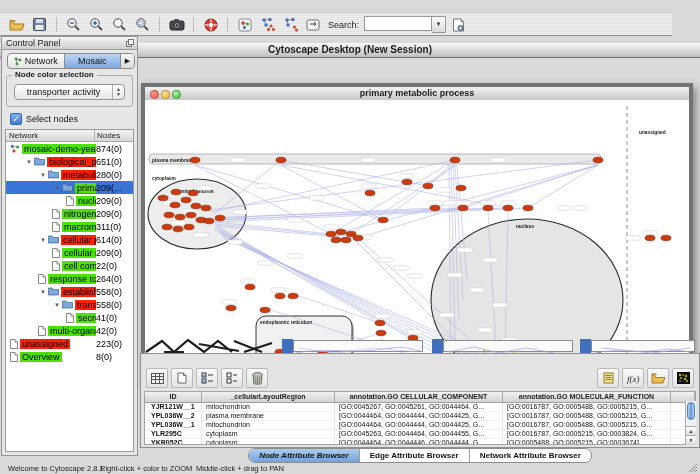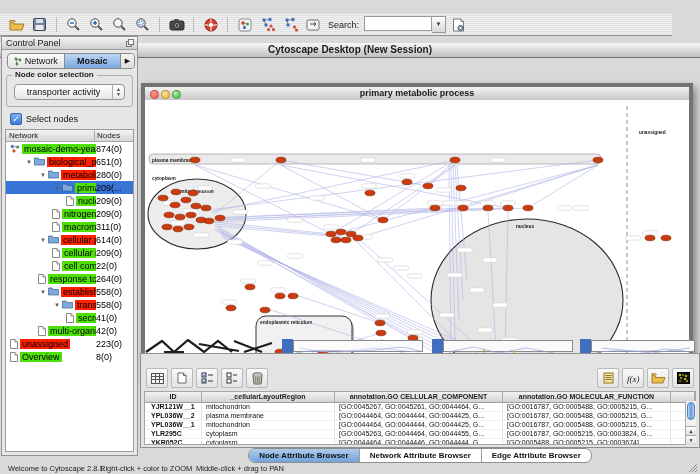--- a/index.html
+++ b/index.html
@@ -30,21 +30,21 @@
   .panel-header{position:absolute;left:0;top:0;right:0;height:12px;
     background:linear-gradient(#F5F5F5,#CDCDCD);border-bottom:1px solid #9E9E9E;
     font-size:9px;color:#222;line-height:12px;padding-left:4px;}
   .float-ico{position:absolute;right:3px;top:2px;width:8px;height:8px;}
   
   .cpanel{position:absolute;left:1px;top:36px;width:137px;height:420px;
     background:#E6E6E6;border:1px solid #949494;box-sizing:border-box;}
   .cp-tabs{position:absolute;left:5px;top:16px;width:126px;height:14px;display:flex;
     border:1px solid #8A8A8A;border-radius:4px;background:linear-gradient(#FBFBFB,#E3E3E3);overflow:hidden;}
   .cp-tab{flex:1;display:flex;align-items:center;justify-content:center;font-size:9px;gap:3px;color:#111;}
-  .cp-tab.active{background:linear-gradient(#BDD5F3,#7AA9E2);font-weight:bold;border-left:1px solid #8A8A8A;}
+  .cp-tab.active{background:linear-gradient(#BDD5F3,#7AA9E2);font-weight:normal;border-left:1px solid #8A8A8A;}
   .cp-tab-arrow{width:13px;border-left:1px solid #8A8A8A;display:flex;align-items:center;justify-content:center;
     font-size:7px;color:#111;background:linear-gradient(#F4F4F4,#DCDCDC);}
   .groupbox{position:absolute;left:4px;top:38px;width:127px;height:32px;border:1px solid #ADADAD;
     border-radius:3px;box-sizing:border-box;}
   .groupbox .legend{position:absolute;top:-6px;left:5px;background:#E6E6E6;padding:0 3px;
     font-size:8px;font-weight:bold;color:#222;}
   .combo{position:absolute;left:7px;top:8px;width:111px;height:16px;border:1px solid #969696;border-radius:4px;
     background:linear-gradient(#FFFFFF,#E7E7E7);display:flex;align-items:center;box-sizing:border-box;}
   .combo .val{flex:1;text-align:center;font-size:9px;color:#111;}
   .combo .step{width:11px;height:14px;border-left:1px solid #ADADAD;display:flex;flex-direction:column;
@@ -102,21 +102,21 @@
     border-left:1px solid #ABABAB;box-sizing:border-box;}
   .vthumb{position:absolute;left:1px;right:1px;top:1px;height:18px;border-radius:5px;
     background:linear-gradient(90deg,#BBD7F5,#5E96DD 50%,#BBD7F5);border:1px solid #5580B8;box-sizing:border-box;}
   .varrow{position:absolute;left:0;right:0;height:9px;background:linear-gradient(#FDFDFD,#D9D9D9);
     border-top:1px solid #ABABAB;font-size:5px;text-align:center;line-height:9px;color:#333;}
   
   .bbar{position:absolute;left:140px;top:448px;width:560px;height:14px;display:flex;justify-content:center;}
   .btabs{display:flex;height:13px;border:1px solid #8E8E8E;border-radius:7px;overflow:hidden;background:#FFF;}
   .btab{font-size:8px;font-weight:bold;color:#111;line-height:13px;padding:0 10px;border-left:1px solid #9E9E9E;}
   .btab:first-child{border-left:none;}
-  .btab.active{background:linear-gradient(#AECBEC,#74A3DB);}
+  .btab.active{background:linear-gradient(#AECBEC,#74A3DB);font-style:italic;}
   
   .statusbar{position:absolute;left:0;top:462px;width:700px;height:12px;font-size:7.5px;color:#222;}
   .statusbar span{position:absolute;top:2px;white-space:nowrap;}
   .st1{left:8px}.st2{left:100px}.st3{left:196px}
 </style>
 </head>
 <body>
 
 <div id="app">
 
@@ -799,22 +799,22 @@
     <div class="vscroll">
       <div class="vthumb"></div>
       <div class="varrow" style="bottom:9px">▲</div>
       <div class="varrow" style="bottom:0">▼</div>
     </div>
   </div>
 
   <div class="bbar">
     <div class="btabs" id="btabs">
         <div class="btab active">Node Attribute Browser</div>
+        <div class="btab">Edge Attribute Browser</div>
         <div class="btab">Network Attribute Browser</div>
-        <div class="btab">Edge Attribute Browser</div>
       </div>
   </div>
 
   <div class="statusbar">
     <span class="st1">Welcome to Cytoscape 2.8.1</span>
     <span class="st2">Right-click + color to ZOOM</span>
     <span class="st3">Middle-click + drag to PAN</span>
     <svg style="position:absolute;right:2px;top:1px" width="10" height="10">
         <line x1="1" y1="9" x2="9" y2="1" stroke="#8F8F8F"></line>
         <line x1="4" y1="9" x2="9" y2="4" stroke="#8F8F8F"></line>

